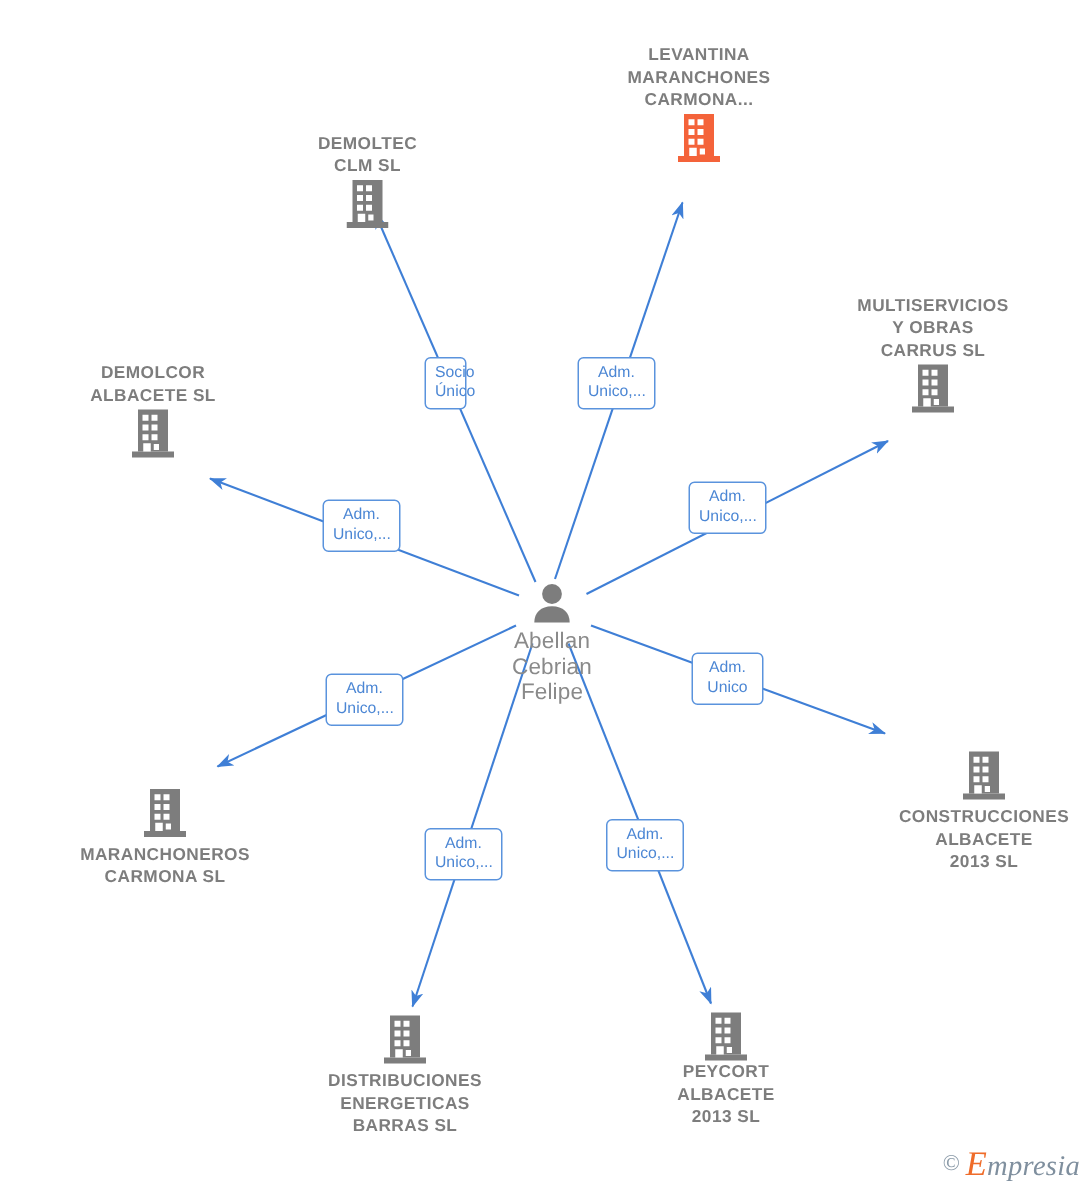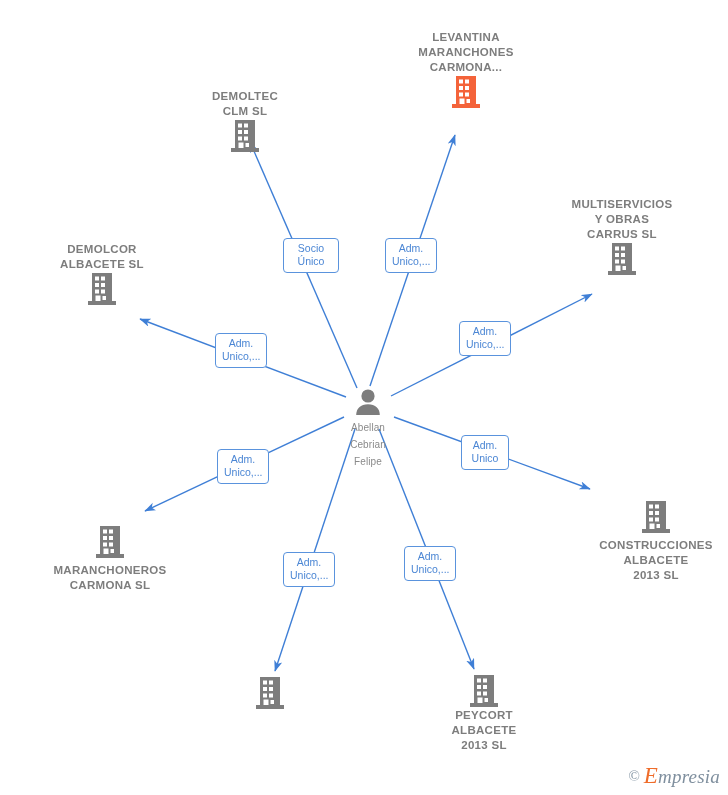--- a/index.html
+++ b/index.html
@@ -32,21 +32,21 @@
   .node-label {
     font-size: 11.5px;
     line-height: 15px;
     color: #7d7d7d;
     letter-spacing: 0.3px;
     white-space: pre-line;
     font-weight: bold;
   }
   .node-label.center-person {
     font-weight: normal;
-    font-size: 10px;
+    font-size: 15px;
     line-height: 17px;
     color: #8a8a8a;
     letter-spacing: 0.1px;
   }
   .node-icon {
     display: block;
     margin: 0 auto;
   }
   .edge-label {
     position: absolute;
@@ -220,20 +220,23 @@
       <rect x="0" y="29" width="28" height="4" fill="#7d7d7d"></rect>
       <rect x="7" y="4.5" width="4" height="4" fill="#ffffff"></rect>
       <rect x="13" y="4.5" width="4" height="4" fill="#ffffff"></rect>
       <rect x="7" y="11" width="4" height="4" fill="#ffffff"></rect>
       <rect x="13" y="11" width="4" height="4" fill="#ffffff"></rect>
       <rect x="7" y="17.5" width="4" height="4" fill="#ffffff"></rect>
       <rect x="13" y="17.5" width="4" height="4" fill="#ffffff"></rect>
       <rect x="7.5" y="23.5" width="5" height="5.5" fill="#ffffff"></rect>
       <rect x="14.5" y="24" width="3.5" height="4" fill="#ffffff"></rect>
     </svg>
+    <div class="node-label" style="margin-top:4px;">DISTRIBUCIONES
+ENERGETICAS
+BARRAS  SL</div>
   </div>
 
   <div class="node" style="left:404px; top:674px;">
     <svg class="node-icon" width="28" height="34" viewBox="0 0 28 34">
       <rect x="4" y="1" width="20" height="28" fill="#7d7d7d"></rect>
       <rect x="0" y="29" width="28" height="4" fill="#7d7d7d"></rect>
       <rect x="7" y="4.5" width="4" height="4" fill="#ffffff"></rect>
       <rect x="13" y="4.5" width="4" height="4" fill="#ffffff"></rect>
       <rect x="7" y="11" width="4" height="4" fill="#ffffff"></rect>
       <rect x="13" y="11" width="4" height="4" fill="#ffffff"></rect>
@@ -250,21 +253,21 @@
   <div class="node" style="left:288px; top:388px;">
     <svg class="node-icon" width="32" height="28" viewBox="0 0 32 28">
       <circle cx="16" cy="8" r="6.6" fill="#7d7d7d"></circle>
       <path d="M16,16.2 C8.6,16.2 4.2,20.4 4.2,27 L27.8,27 C27.8,20.4 23.4,16.2 16,16.2 Z" fill="#7d7d7d"></path>
     </svg>
     <div class="node-label center-person" style="margin-top:3px;">Abellan
 Cebrian
 Felipe</div>
   </div>
 
-  <div class="edge-label" style="left:283px; top:238px; width:56px;">Socio
+  <div class="edge-label" style="left:283px; top:238px; width:28px;">Socio
 Único</div>
   <div class="edge-label" style="left:385px; top:238px; width:52px;">Adm.
 Unico,...</div>
   <div class="edge-label" style="left:459px; top:321px; width:52px;">Adm.
 Unico,...</div>
   <div class="edge-label" style="left:215px; top:333px; width:52px;">Adm.
 Unico,...</div>
   <div class="edge-label" style="left:461px; top:435px; width:48px;">Adm.
 Unico</div>
   <div class="edge-label" style="left:217px; top:449px; width:52px;">Adm.

